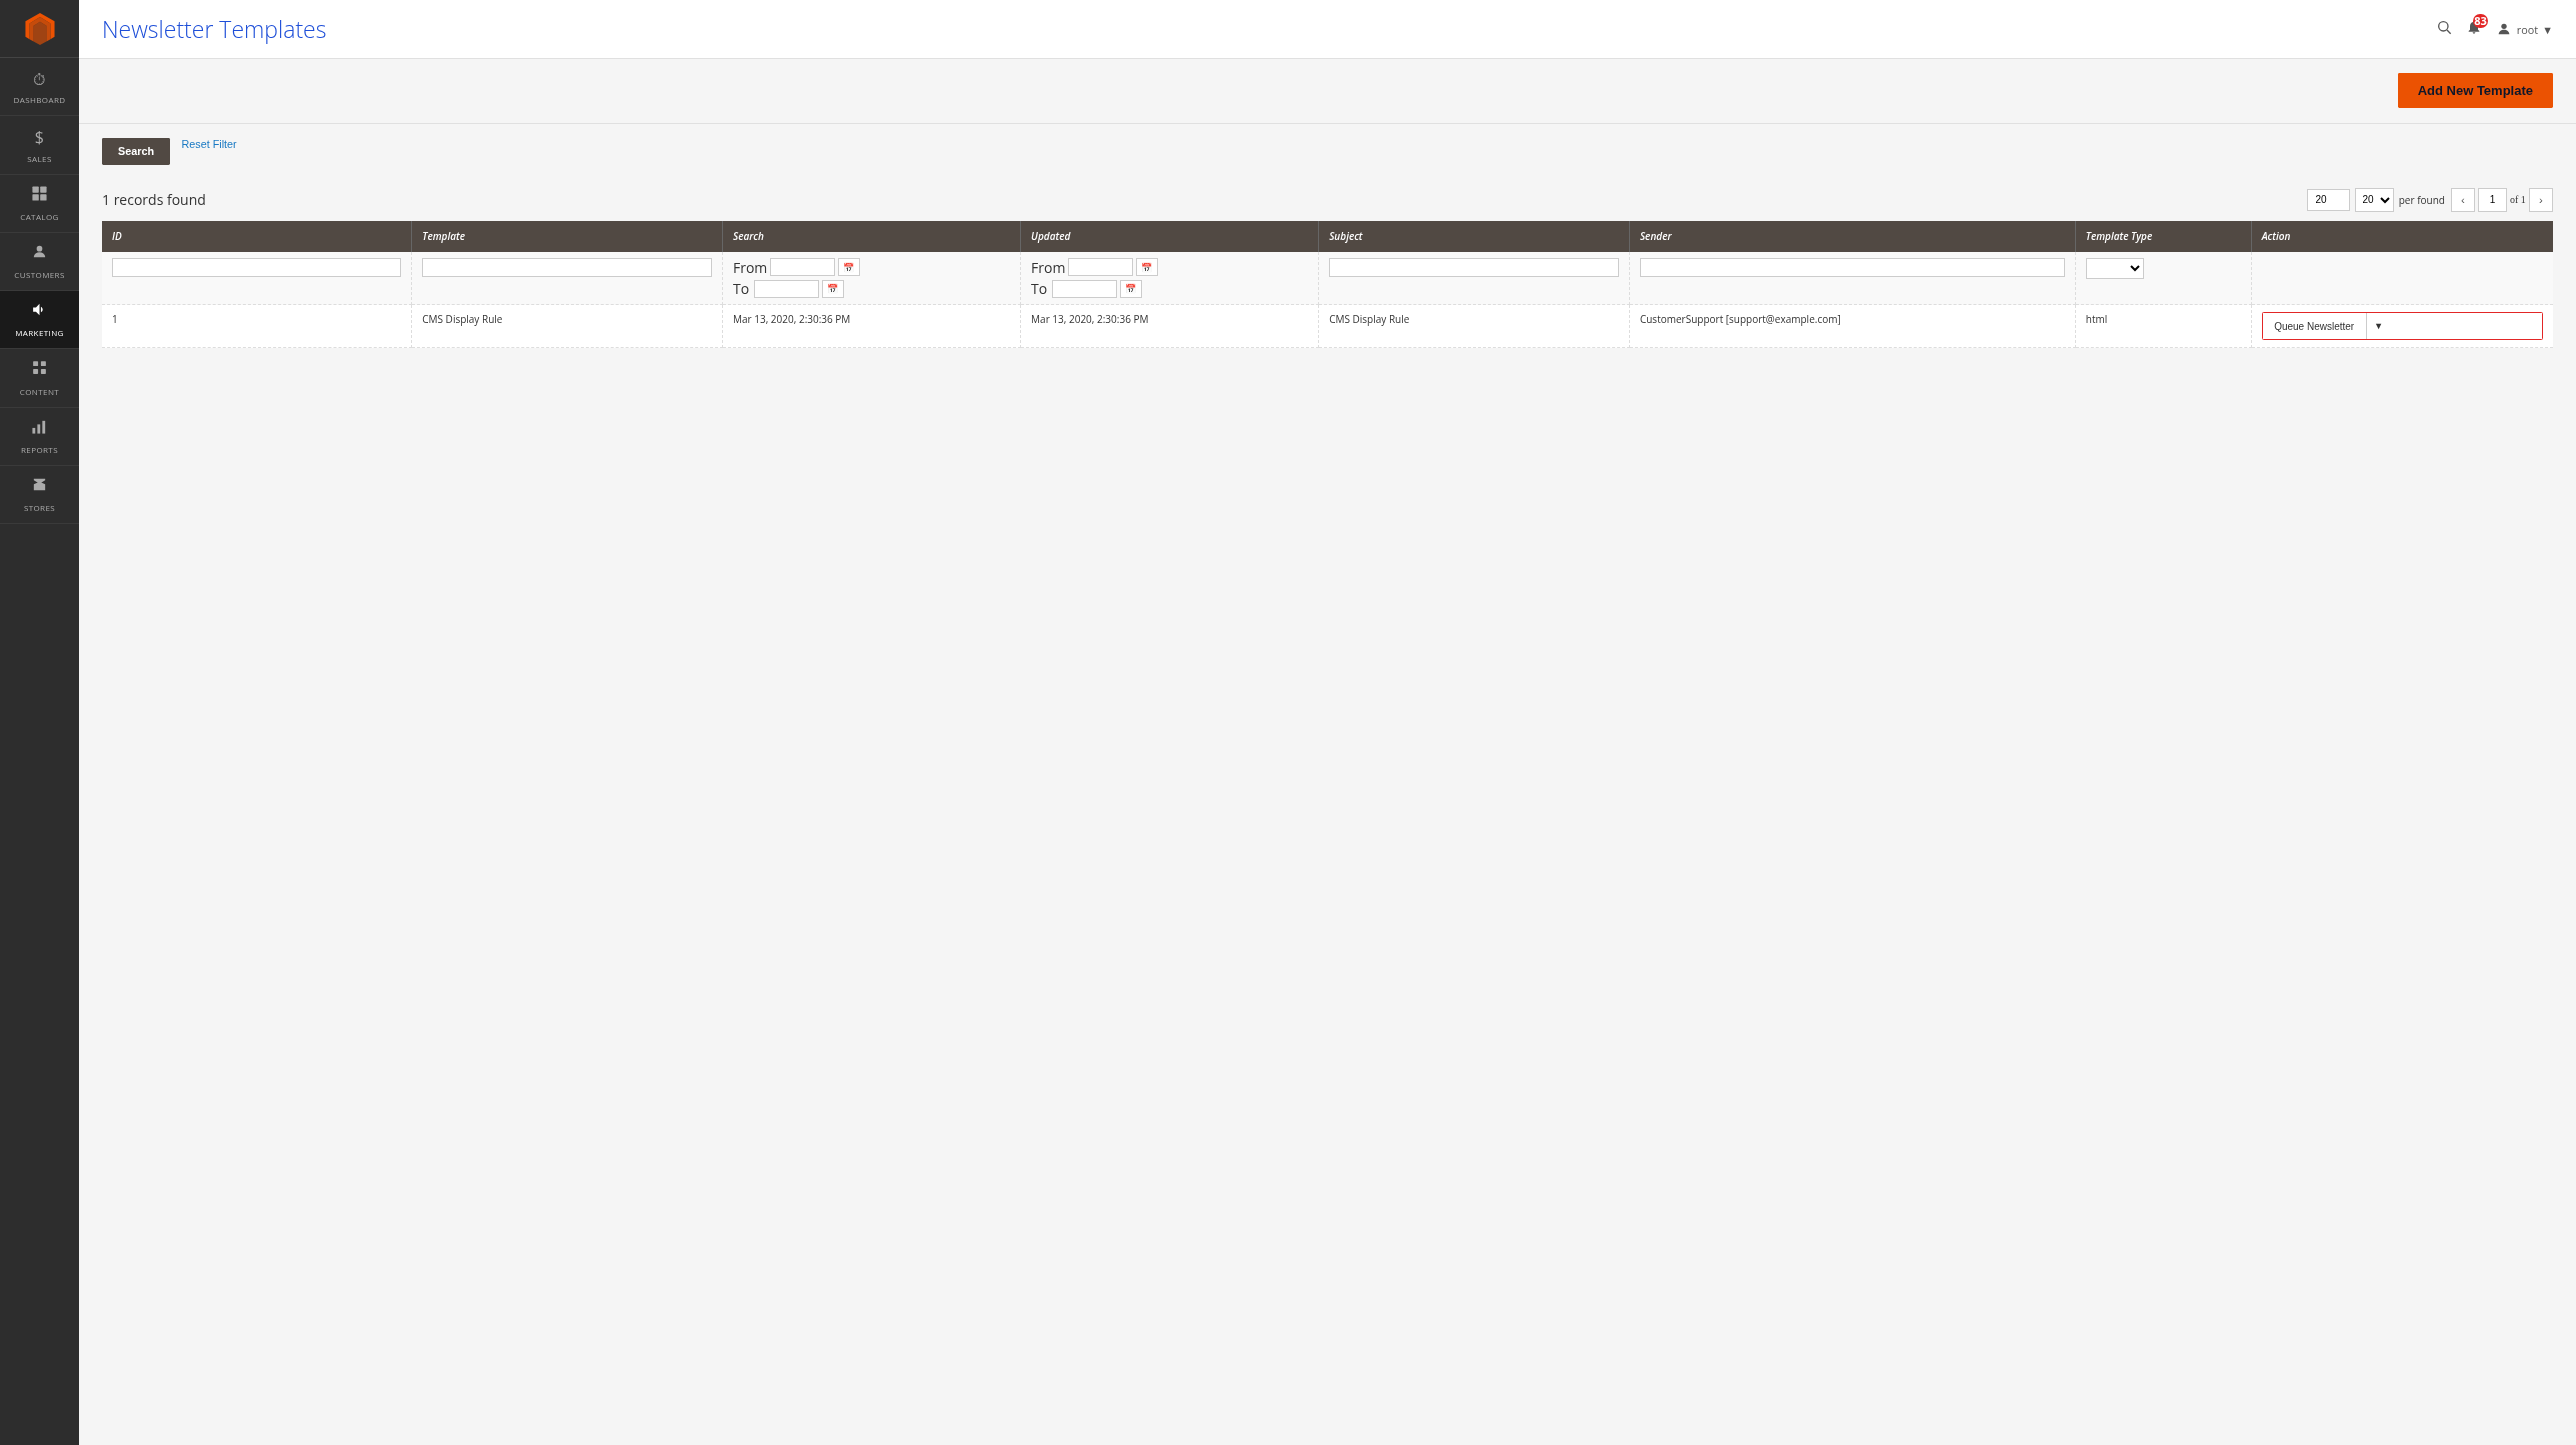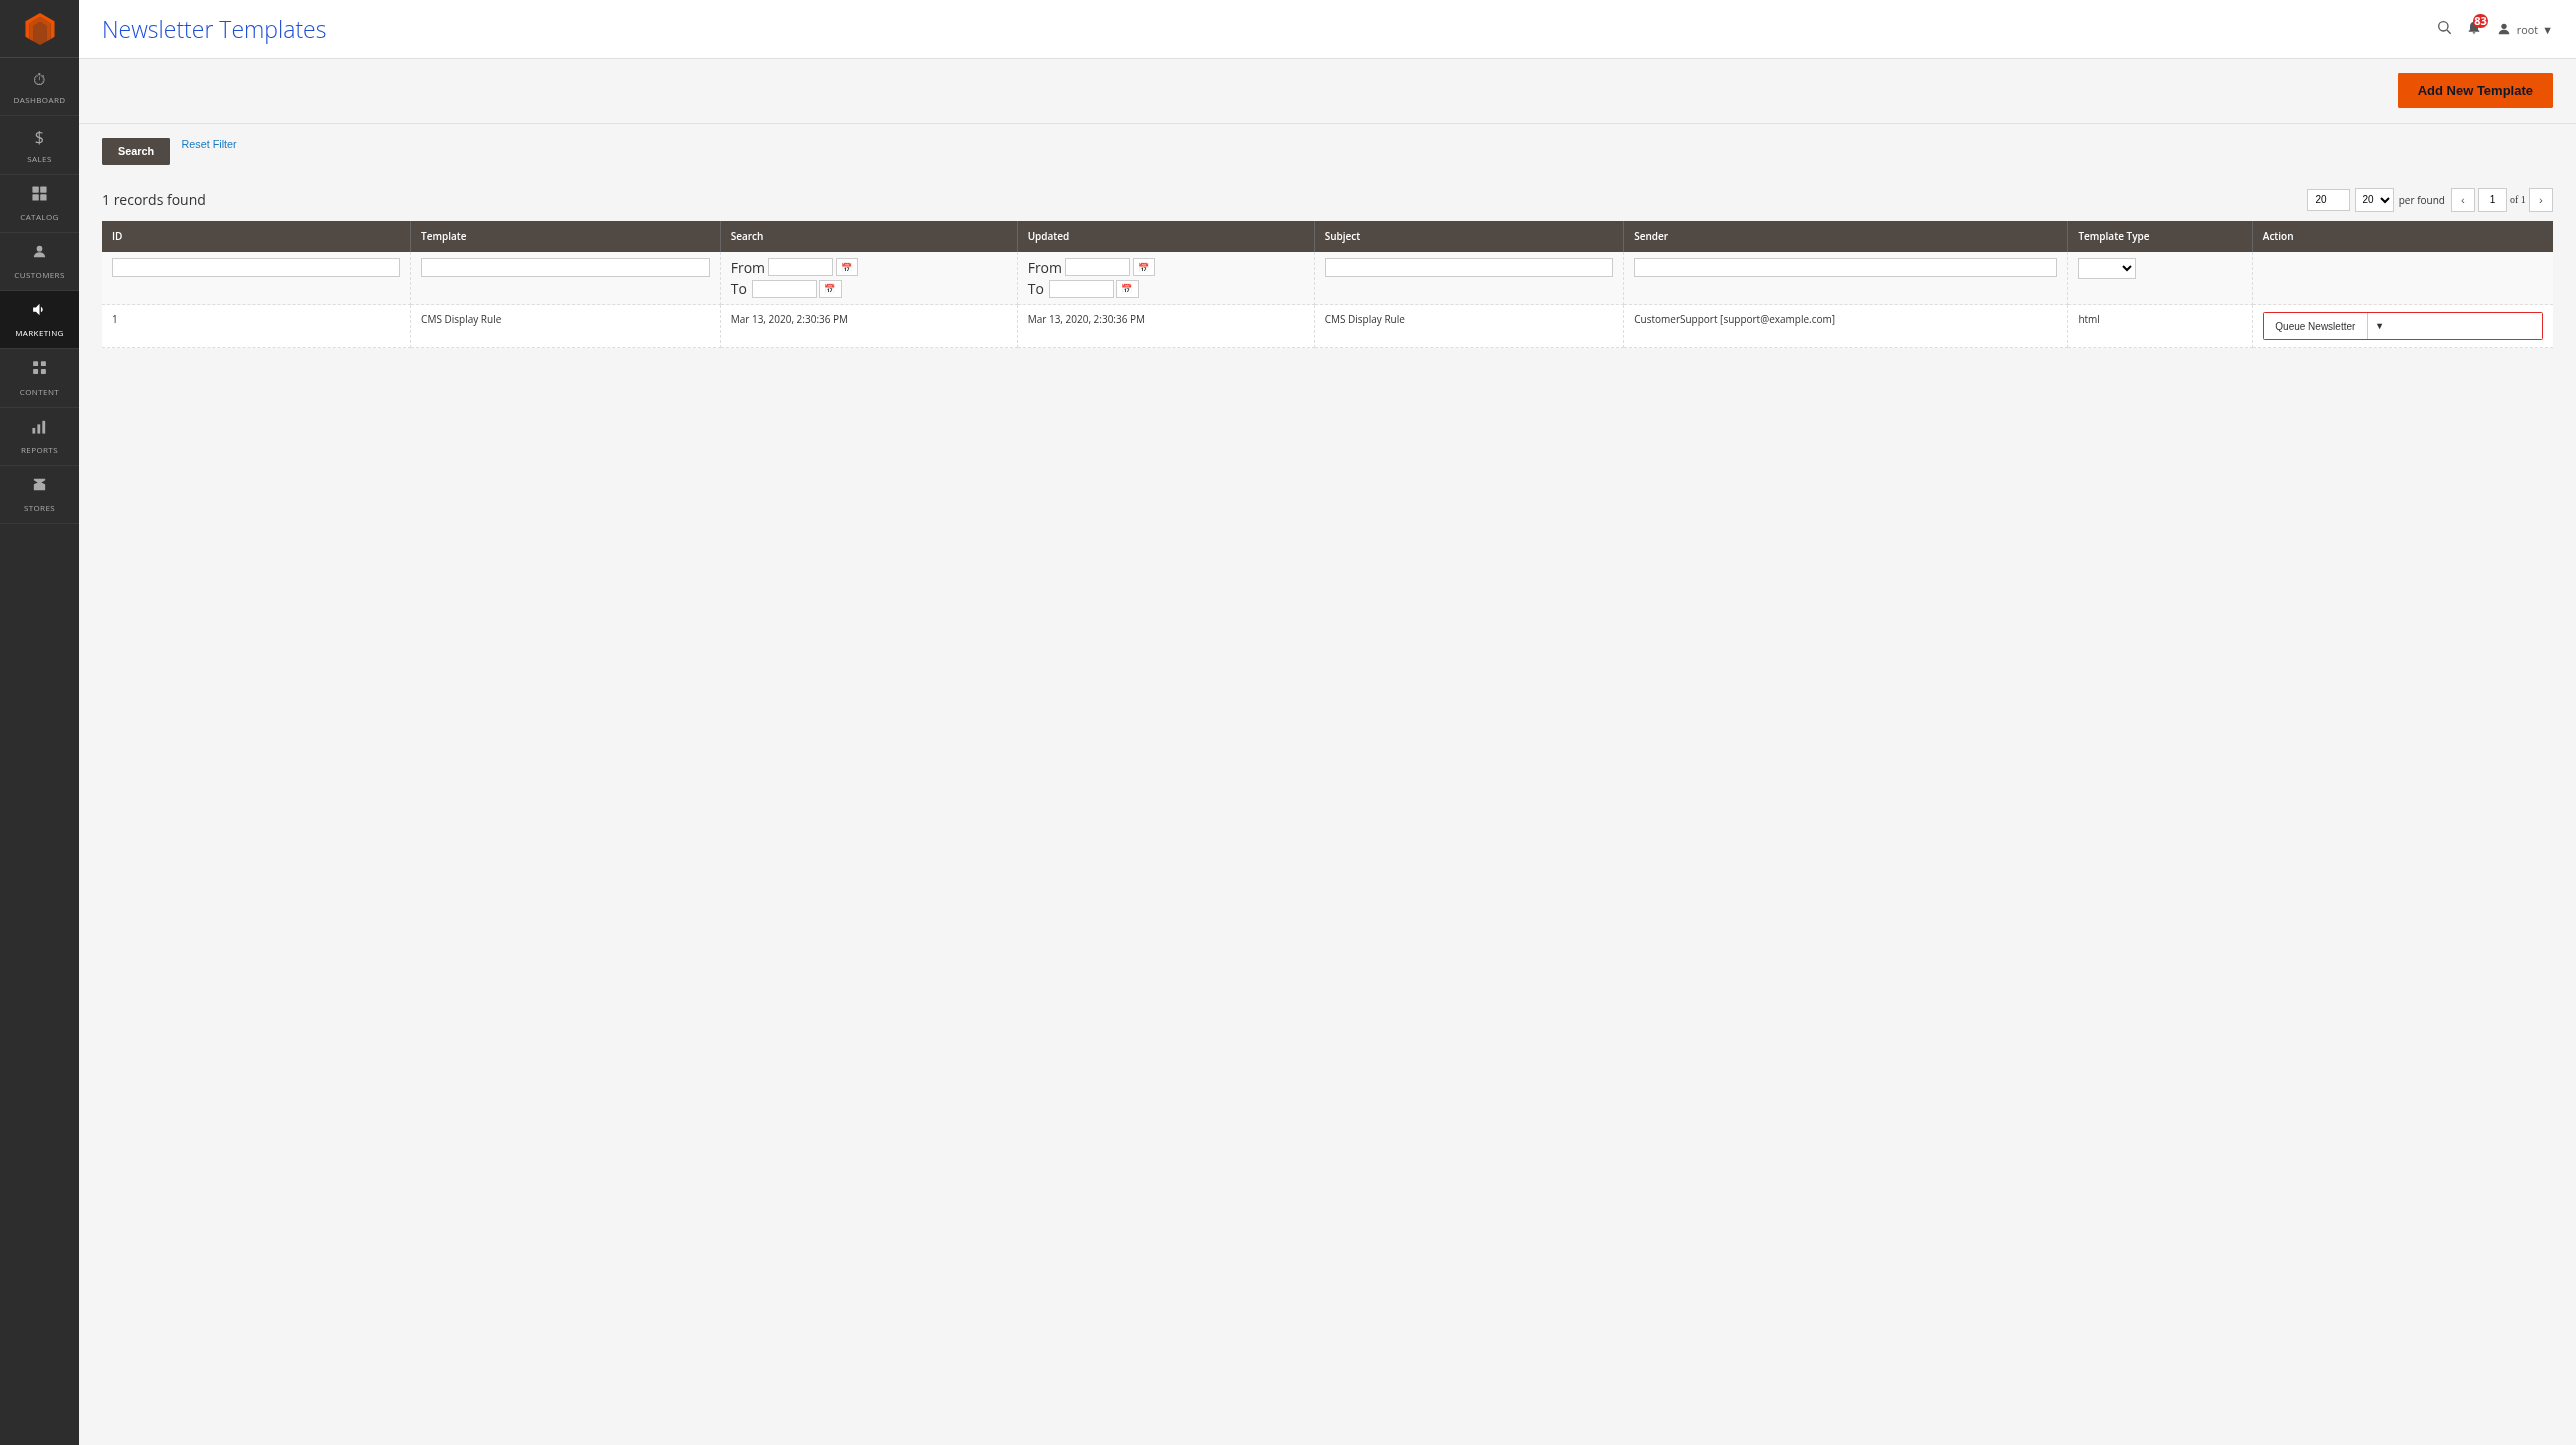--- a/index.html
+++ b/index.html
@@ -241,20 +241,21 @@
       background: #fff;
     }
     .data-table th {
       background: #514943;
       color: #fff;
       padding: 8.6px 10px;
       text-align: left;
       font-size: 10px;
       font-weight: 600;
       border-right: 0.7px solid #666;
+      font-style: italic;
     }
     .data-table th:last-child { border-right: none; }
     .data-table td {
       padding: 7.2px 10px;
       border-bottom: 0.7px dashed #ddd;
       border-right: 0.7px dashed #ddd;
       font-size: 10px;
       color: #333;
       vertical-align: top;
     }

